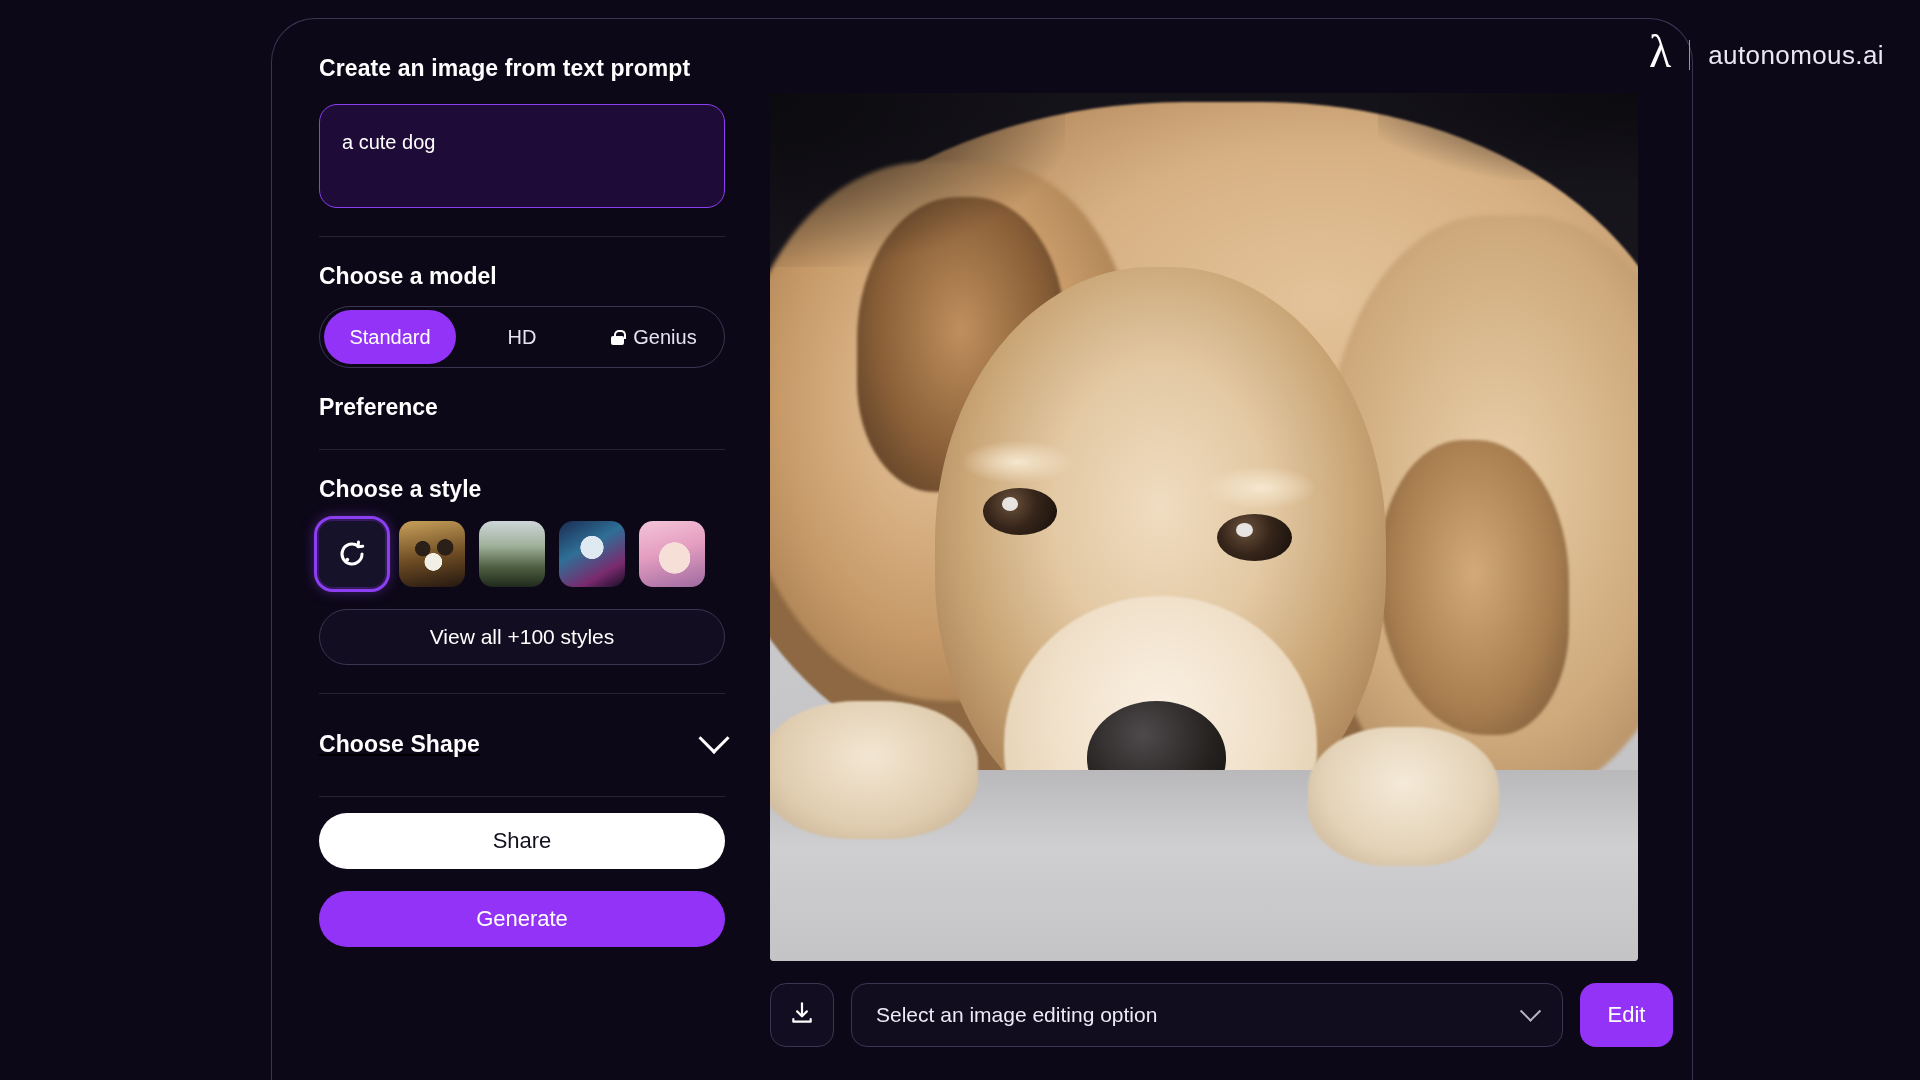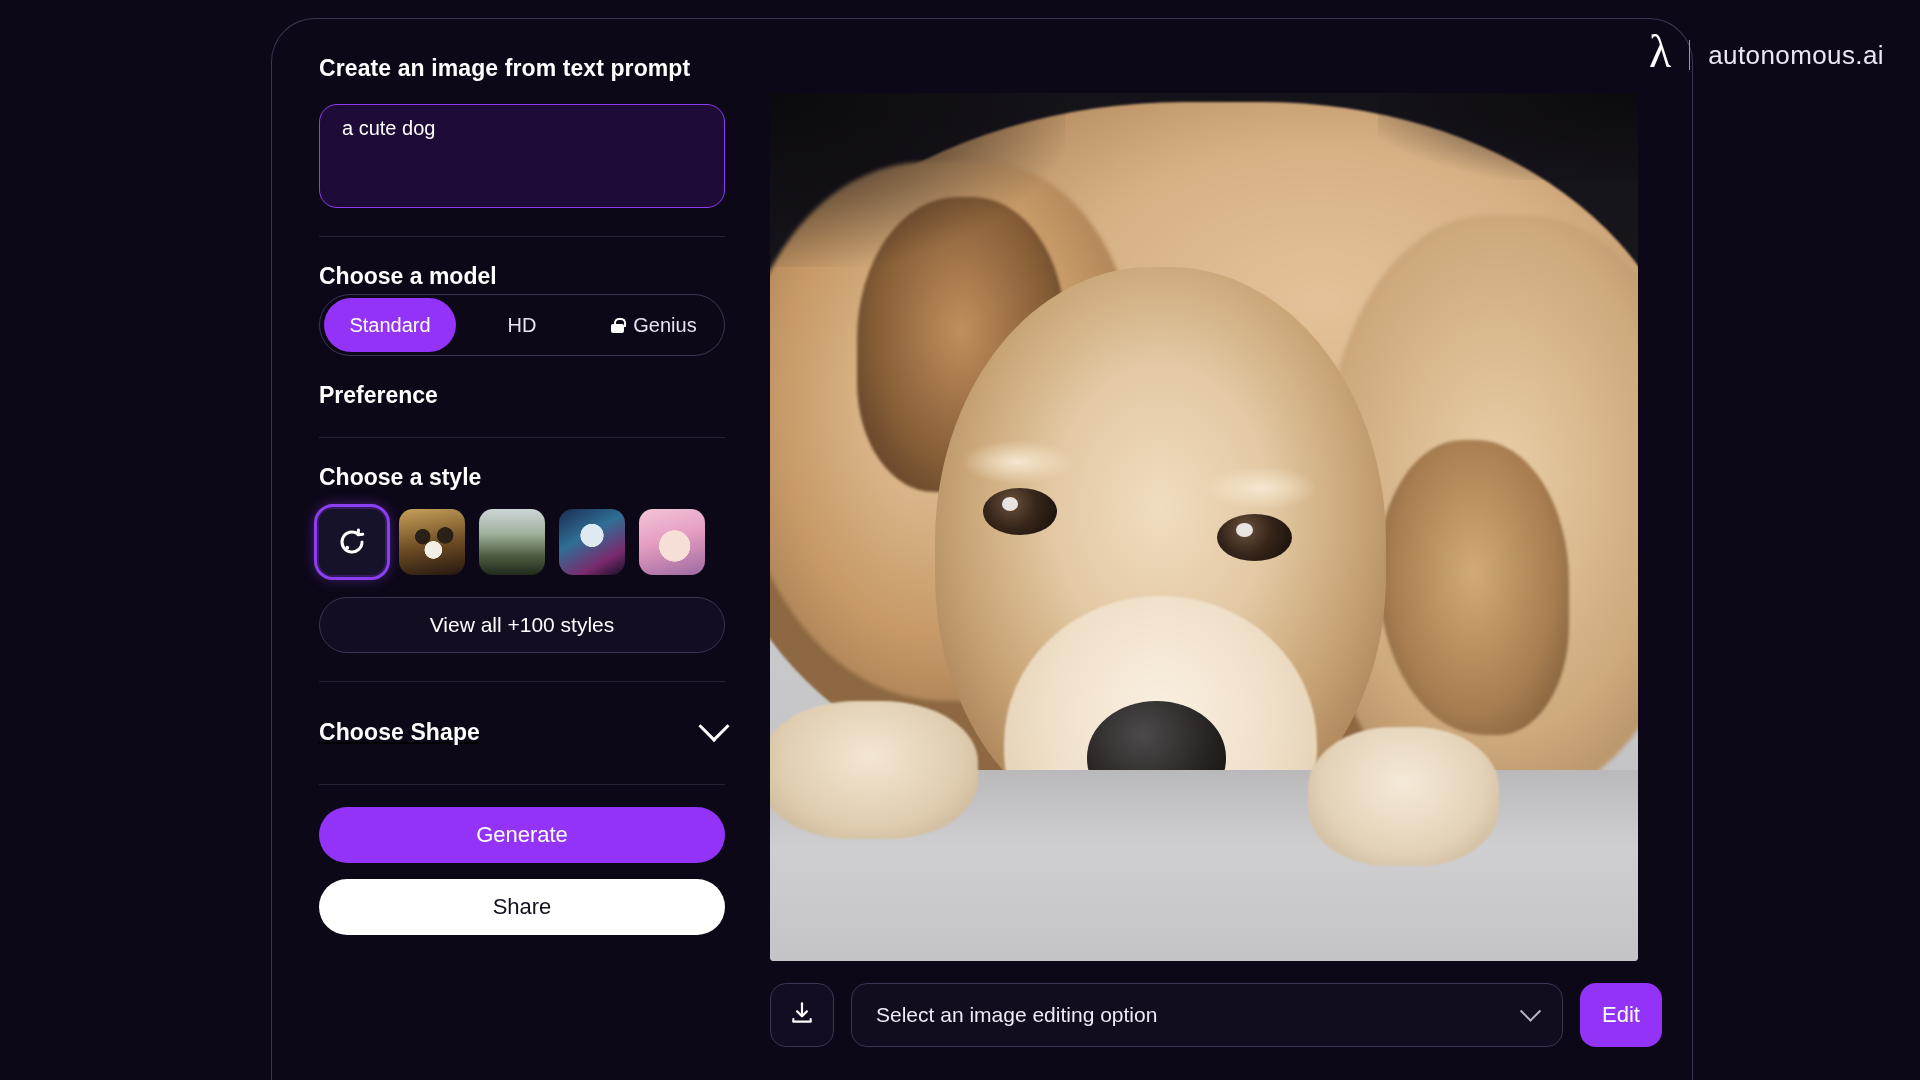--- a/index.html
+++ b/index.html
@@ -37,29 +37,29 @@
 
   
   .panel {
     position: absolute; left: 319px; top: 55px; width: 412px;
   }
   .sect-title { font-size: 23px; font-weight: 700; color: #ffffff; letter-spacing: .1px; }
 
   .prompt-box {
     margin-top: 22px; width: 406px; height: 104px;
     background: #1f0b38; border: 1.5px solid #8b3ff0;
-    border-radius: 18px; padding: 12px 22px;
+    border-radius: 18px; padding: 26px 22px;
     color: #ffffff; font-size: 20px;
   }
   .divider { height: 1px; background: #282238; margin: 28px 0 0 0; width: 406px; }
 
   .lbl { margin-top: 26px; font-size: 23px; font-weight: 700; color: #ffffff; }
 
   .seg {
-    margin-top: 4px; width: 406px; height: 62px;
+    margin-top: 16px; width: 406px; height: 62px;
     border: 1px solid #3b3552; border-radius: 31px;
     display: flex; align-items: center; padding: 4px;
   }
   .seg-item {
     flex: 1; height: 54px; border-radius: 27px;
     display: flex; align-items: center; justify-content: center; gap: 9px;
     color: #e6e2f0; font-size: 20px; white-space: nowrap;
   }
   .seg-item.active { background: #9333f7; color: #ffffff; font-weight: 400; }
   .lock-ic { display: inline-block; width: 13px; height: 15px; position: relative; }
@@ -206,21 +206,21 @@
   }
   .select {
     width: 712px; height: 64px; border-radius: 16px;
     border: 1px solid #3b3552; background: #110c1e;
     display: flex; align-items: center; justify-content: space-between;
     padding: 0 24px; color: #eceaf4; font-size: 21px;
   }
   .chev-sm { width: 15px; height: 15px; border-right: 2.5px solid #b8b3c7; border-bottom: 2.5px solid #b8b3c7;
              transform: rotate(45deg) translate(-3px,-3px); }
   .edit-btn {
-    width: 82px; height: 64px; border-radius: 16px;
+    width: 93px; height: 64px; border-radius: 16px;
     background: #9333f7; color: #ffffff; font-size: 22px;
     display: flex; align-items: center; justify-content: center; border: none;
   }
 </style>
 </head>
 <body>
 
 <div id="root">
 
   <div class="brand">
@@ -281,22 +281,22 @@
 
     <div class="divider"></div>
 
     <div class="shape-row">
       <span class="sect-title">Choose Shape</span>
       <span class="chev"></span>
     </div>
 
     <div class="divider"></div>
 
+    <button class="btn btn-share">Share</button>
     <button class="btn btn-generate">Generate</button>
-    <button class="btn btn-share">Share</button>
   </div>
 
   <div class="preview">
     <div class="dog">
       <div class="bg"></div>
       <div class="body"></div>
       <div class="ruff-l"></div>
       <div class="ruff-r"></div>
       <div class="ear-l"></div>
       <div class="ear-r"></div>

